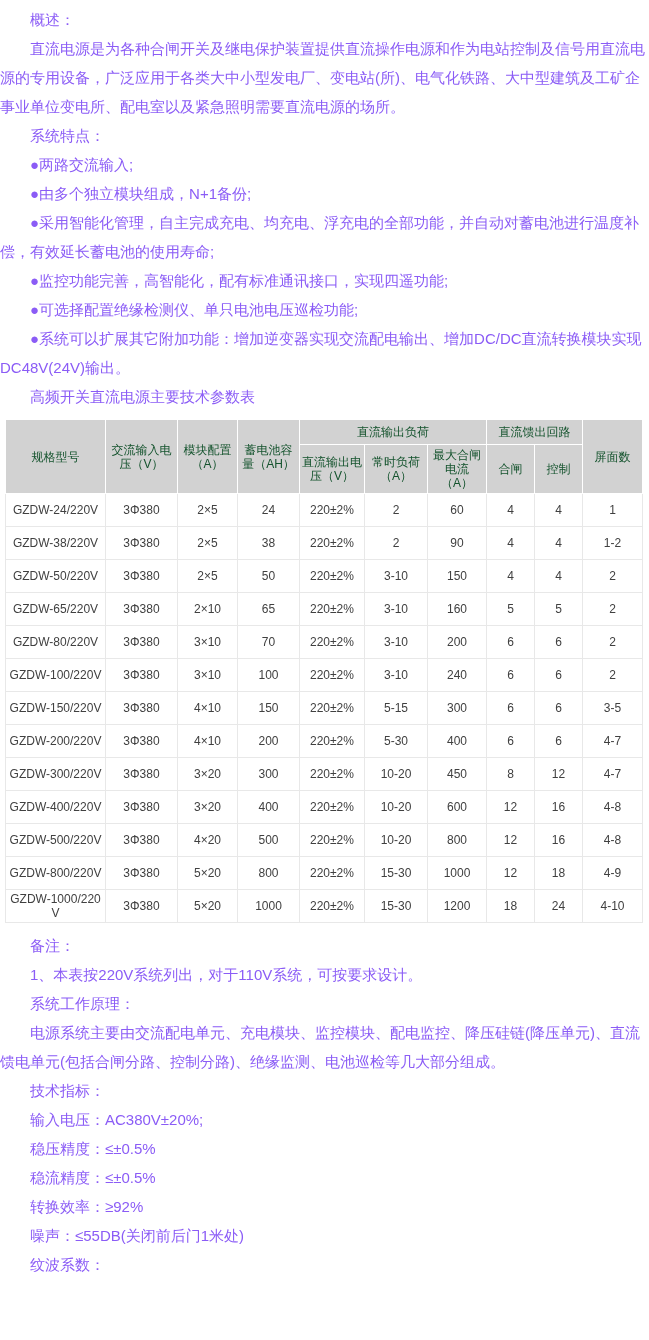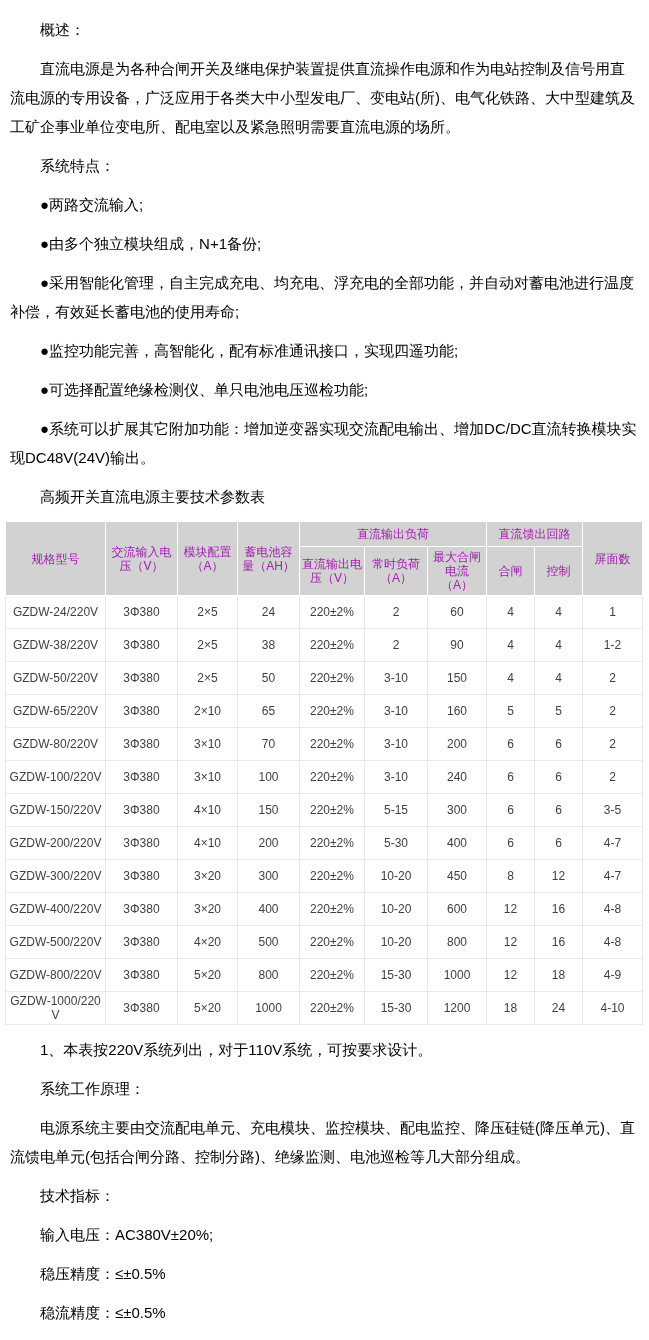--- a/index.html
+++ b/index.html
@@ -10,36 +10,36 @@
   body {
     width: 649px;
     height: 1340px;
     overflow: hidden;
     font-family: "Liberation Sans", sans-serif;
   }
   .page {
     padding-top: 5px;
   }
   .para {
-    margin: 10px;
+    margin: 0;
     font-size: 15px;
     line-height: 29px;
-    color: #000000;
+    color: #8b5cf6;
     text-indent: 2em;
     word-break: break-all;
   }
   table.params {
     border-collapse: collapse;
     table-layout: fixed;
     width: 637px;
     margin: 8px 0 8px 5px;
   }
   table.params th {
     background: #d2d2d2;
-    color: #a21caf;
+    color: #14532d;
     font-weight: normal;
     font-size: 12px;
     line-height: 14px;
     text-align: center;
     vertical-align: middle;
     border: 1px solid #ffffff;
     padding: 3px 2px;
     word-break: break-all;
   }
   table.params thead tr.group-row th.group-cell {
@@ -258,20 +258,21 @@
           <td>220±2%</td>
           <td>15-30</td>
           <td>1200</td>
           <td>18</td>
           <td>24</td>
           <td>4-10</td>
         </tr>
       </tbody>
   </table>
 
+  <p class="para">备注：</p>
   <p class="para">1、本表按220V系统列出，对于110V系统，可按要求设计。</p>
 
   <p class="para">系统工作原理：</p>
   <p class="para">电源系统主要由交流配电单元、充电模块、监控模块、配电监控、降压硅链(降压单元)、直流馈电单元(包括合闸分路、控制分路)、绝缘监测、电池巡检等几大部分组成。</p>
 
   <p class="para">技术指标：</p>
   <p class="para">输入电压：AC380V±20%;</p>
   <p class="para">稳压精度：≤±0.5%</p>
   <p class="para">稳流精度：≤±0.5%</p>
   <p class="para">转换效率：≥92%</p>

